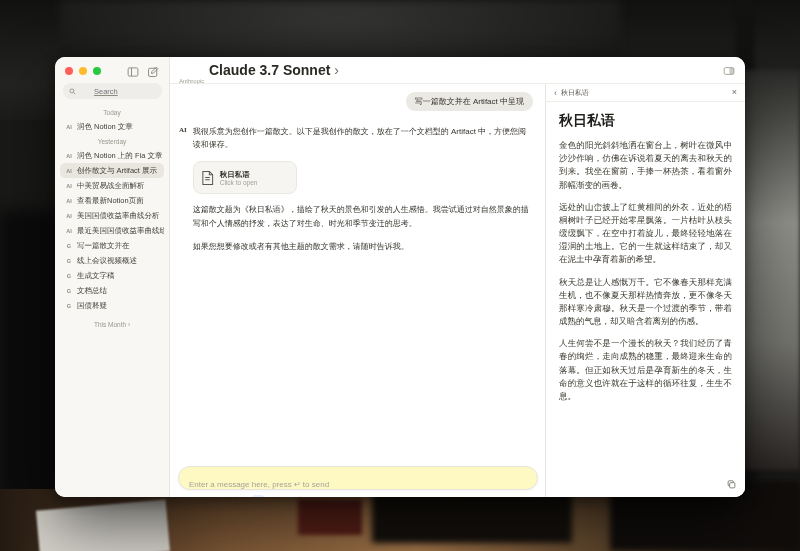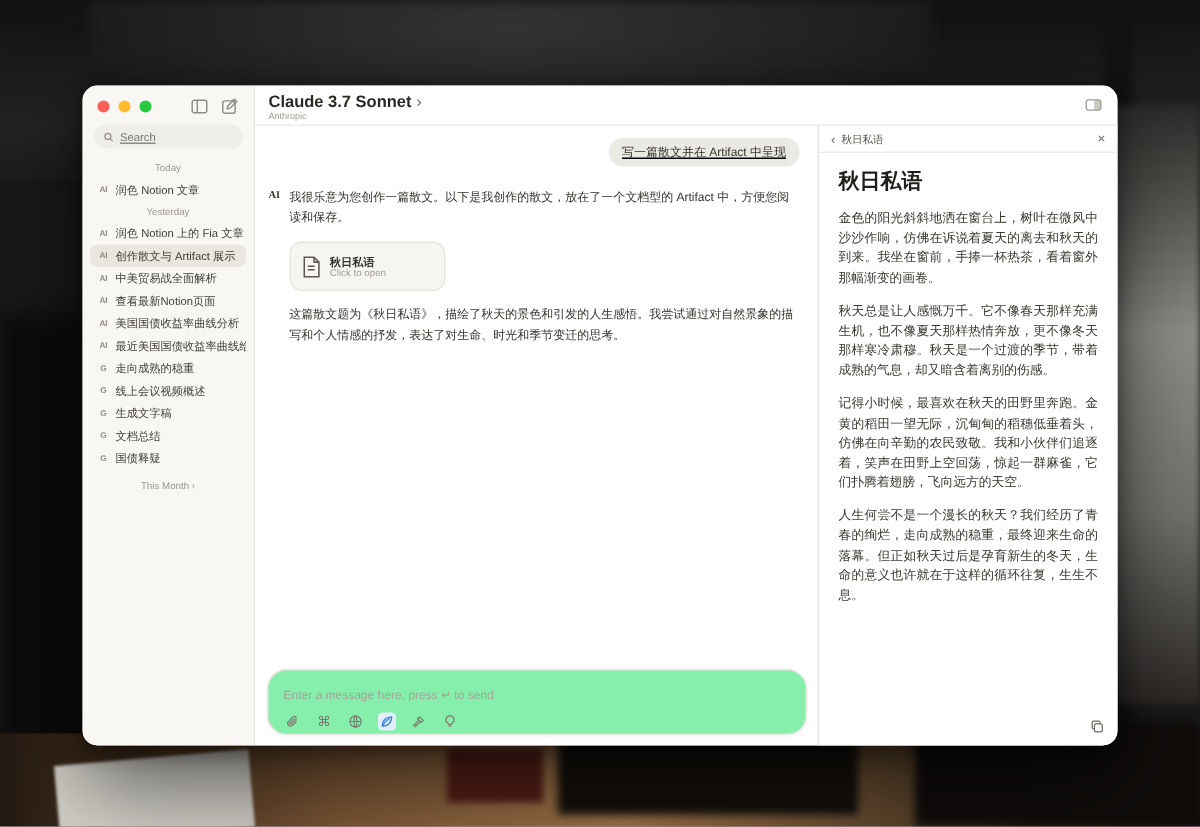--- a/index.html
+++ b/index.html
@@ -25,21 +25,21 @@
             box-shadow:0 25px 60px rgba(0,0,0,.6), 0 4px 14px rgba(0,0,0,.45); }
 
   
   .sidebar { position:absolute; left:0; top:0; width:115px; height:100%;
              background:#f8f7f4; border-right:1px solid #e7e5df; }
   .traffic { position:absolute; top:10px; left:10px; display:flex; gap:6px; }
   .traffic span { width:8px; height:8px; border-radius:50%; display:block; }
   .sb-head-icons { position:absolute; top:7px; right:10px; display:flex; gap:8px; color:#8f8c83; }
   .sb-head-icons svg { width:12px; height:12px; }
   .search { position:absolute; left:8px; top:26px; width:99px; height:16px; border-radius:8px;
-            background:#efede9; display:flex; align-items:center; gap:4px; padding:0 6px; color:#8f8c83;text-decoration:underline; }
+            background:#efede9; display:flex; align-items:center; gap:18px; padding:0 6px; color:#8f8c83;text-decoration:underline; }
   .search svg { width:7px; height:7px; flex:0 0 auto; }
   .search input { border:none; background:transparent; outline:none; width:70px;
                   font:7.5px "Liberation Sans",sans-serif; color:#6f6c64; }
   .sb-list { position:absolute; left:5px; right:5px; top:48px;text-align:center; }
   .sb-section { font-size:6.5px; color:#9a978d; padding:4px 5px 3px; }
   .sb-item { display:flex; align-items:center; gap:4px; height:15px; padding:0 5px; border-radius:5px;
              font-size:7.5px; color:#403e36; white-space:nowrap; overflow:hidden; }
   .sb-item.sel { background:#e9e6df; }
   .sb-ico { font-size:5.5px; font-weight:bold; color:#8f8c83; width:8px; flex:0 0 auto; }
   .sb-month { font-size:6.5px; color:#9a978d; padding:8px 5px 0; }
@@ -49,44 +49,44 @@
             background:radial-gradient(circle at 35% 30%, #e8c9a0, #9a6f4b 70%, #5d4630); }
   .sb-user-name { font-size:7.5px; color:#2f2d27; font-weight:bold; }
   .sb-plan { font-size:6.5px; color:#9a978d; display:flex; align-items:center; gap:2px; }
   .sb-plan svg { width:7px; height:7px; }
 
   
   .main { position:absolute; left:115px; top:0; right:0; height:100%; background:#fff; }
   .header { position:absolute; left:0; top:0; right:0; height:27px; border-bottom:1px solid #eeece6;
             display:flex; align-items:flex-start; padding:5px 10px 0 9px; }
   .model-wrap { line-height:1.15; }
-  .model { font-size:11px; font-weight:bold; color:#2a2923; }
+  .model { font-size:14px; font-weight:bold; color:#2a2923;margin-left:30px; }
   .model .chev { font-weight:normal; color:#6f6c64; }
   .provider { font-size:6px; color:#a19e94; }
   .hdr-right { margin-left:auto; color:#a19e94; }
   .hdr-right svg { width:12px; height:10px; }
 
   
   .chat { position:absolute; left:0; top:27px; width:375px; bottom:0; }
-  .bubble-row { display:flex; justify-content:flex-end; padding:8px 12px 0;text-decoration:underline; }
+  .bubble-row { display:flex; justify-content:flex-end; padding:8px 12px 0; }
   .bubble { background:#ebe9e3; border-radius:9px; padding:4px 9px; font-size:8px; color:#34322b; }
   .msg { display:flex; gap:6px; padding:14px 14px 0 9px; }
   .ai-logo { font-size:7px; font-weight:bold; color:#3d3a32; flex:0 0 auto; padding-top:1px;
              font-family:"Liberation Serif",serif; }
   .msg-body { font-size:8px; line-height:1.65; color:#35332c; }
   .artifact-card { margin:10px 0 2px; width:104px; height:33px; background:#f6f5f1;
                    border:1px solid #e9e7e0; border-radius:8px; display:flex; align-items:center;
                    gap:6px; padding:0 7px; cursor:pointer; }
   .doc-ico { width:13px; height:16px; flex:0 0 auto; color:#5a574e; }
   .card-title { font-size:7.5px; font-weight:bold; color:#34322b; line-height:1.3; }
   .card-sub { font-size:6.5px; color:#a3a096; }
   .msg-par { font-size:8px; line-height:1.7; color:#35332c; margin-top:9px;font-family:Liberation Serif, serif; }
 
   
-  .composer { position:absolute; left:8px; right:7px; bottom:7px; height:44px; background:#86efac;
+  .composer { position:absolute; left:8px; right:7px; bottom:7px; height:24px; background:#fef9c3;
               border:1px solid #e6e4dd; border-radius:13px; box-shadow:0 1px 3px rgba(0,0,0,.05);
               padding:6px 10px 3px; }
   .composer input { width:100%; border:none; outline:none; background:transparent;
                     font:8px "Liberation Sans",sans-serif; color:#3a382f; }
   .composer input::placeholder { color:#a6a399; }
   .tools { display:flex; gap:9px; margin-top:4px; align-items:center; color:#7c7970; }
   .tools .t-ico { width:12px; height:12px; display:flex; align-items:center; justify-content:center; }
   .tools svg { width:10px; height:10px; }
   .tools .cmd { font-size:9px; line-height:1; }
   .t-ico.active { background:#e2eefb; border-radius:3px; color:#2f7de1; }
@@ -172,21 +172,21 @@
       <div class="sb-item">
           <span class="sb-ico">AI</span>
           <span>美国国债收益率曲线分析</span>
         </div>
       <div class="sb-item">
           <span class="sb-ico">AI</span>
           <span>最近美国国债收益率曲线给...</span>
         </div>
       <div class="sb-item">
           <span class="sb-ico">G</span>
-          <span>走向成熟的稳重</span>
+          <span>写一篇散文并在</span>
         </div>
       <div class="sb-item">
           <span class="sb-ico">G</span>
           <span>线上会议视频概述</span>
         </div>
       <div class="sb-item">
           <span class="sb-ico">G</span>
           <span>生成文字稿</span>
         </div>
       <div class="sb-item">
@@ -234,20 +234,21 @@
                 <line x1="4.5" y1="8" x2="9.5" y2="8"></line>
                 <line x1="4.5" y1="10.5" x2="9.5" y2="10.5"></line>
             </svg>
             <div>
               <div class="card-title">秋日私语</div>
               <div class="card-sub">Click to open</div>
             </div>
           </div>
 
           <div class="msg-par">这篇散文题为《秋日私语》，描绘了秋天的景色和引发的人生感悟。我尝试通过对自然景象的描写和个人情感的抒发，表达了对生命、时光和季节变迁的思考。</div>
+          <div class="msg-par">如果您想要修改或者有其他主题的散文需求，请随时告诉我。</div>
         </div>
       </div>
 
       <div class="composer">
         <input placeholder="Enter a message here, press ↵ to send" style="">
         <div class="tools">
           <span class="t-ico">
             <svg viewBox="0 0 16 16" fill="none" stroke="currentColor" stroke-width="1.3">
                 <path d="M12.5 7.5l-4.8 4.8a3 3 0 01-4.2-4.2L8.7 2.9a2 2 0 012.8 2.8L6.7 10.5a1 1 0 01-1.4-1.4l4.2-4.2"></path>
               </svg>
@@ -284,22 +285,22 @@
 
     <div class="panel">
       <div class="panel-head">
         <span class="crumb-back">‹</span>
         <span class="crumb">秋日私语</span>
         <span class="panel-close">×</span>
       </div>
       <div class="panel-body">
         <div class="panel-title">秋日私语</div>
         <p>金色的阳光斜斜地洒在窗台上，树叶在微风中沙沙作响，仿佛在诉说着夏天的离去和秋天的到来。我坐在窗前，手捧一杯热茶，看着窗外那幅渐变的画卷。</p>
+        <p>远处的山峦披上了红黄相间的外衣，近处的梧桐树叶子已经开始零星飘落。一片枯叶从枝头缓缓飘下，在空中打着旋儿，最终轻轻地落在湿润的土地上。它的一生就这样结束了，却又在泥土中孕育着新的希望。</p>
         <p>秋天总是让人感慨万千。它不像春天那样充满生机，也不像夏天那样热情奔放，更不像冬天那样寒冷肃穆。秋天是一个过渡的季节，带着成熟的气息，却又暗含着离别的伤感。</p>
-        <p>记得小时候，最喜欢在秋天的田野里奔跑。金黄的稻田一望无际，沉甸甸的稻穗低垂着头，仿佛在向辛勤的农民致敬。我和小伙伴们追逐着，笑声在田野上空回荡，惊起一群麻雀，它们扑腾着翅膀，飞向远方的天空。</p>
         <p>人生何尝不是一个漫长的秋天？我们经历了青春的绚烂，走向成熟的稳重，最终迎来生命的落幕。但正如秋天过后是孕育新生的冬天，生命的意义也许就在于这样的循环往复，生生不息。</p>
 
       </div>
       <div class="copy-btn">
         <svg viewBox="0 0 12 12" fill="none" stroke="currentColor" stroke-width="1.1">
             <rect x="3.5" y="3.5" width="7" height="7" rx="1.5"></rect>
             <path d="M8.5 3.5v-1a1.5 1.5 0 00-1.5-1.5H3A1.5 1.5 0 001.5 2.5v4A1.5 1.5 0 003 8h.5"></path>
           </svg>
       </div>
     </div>

